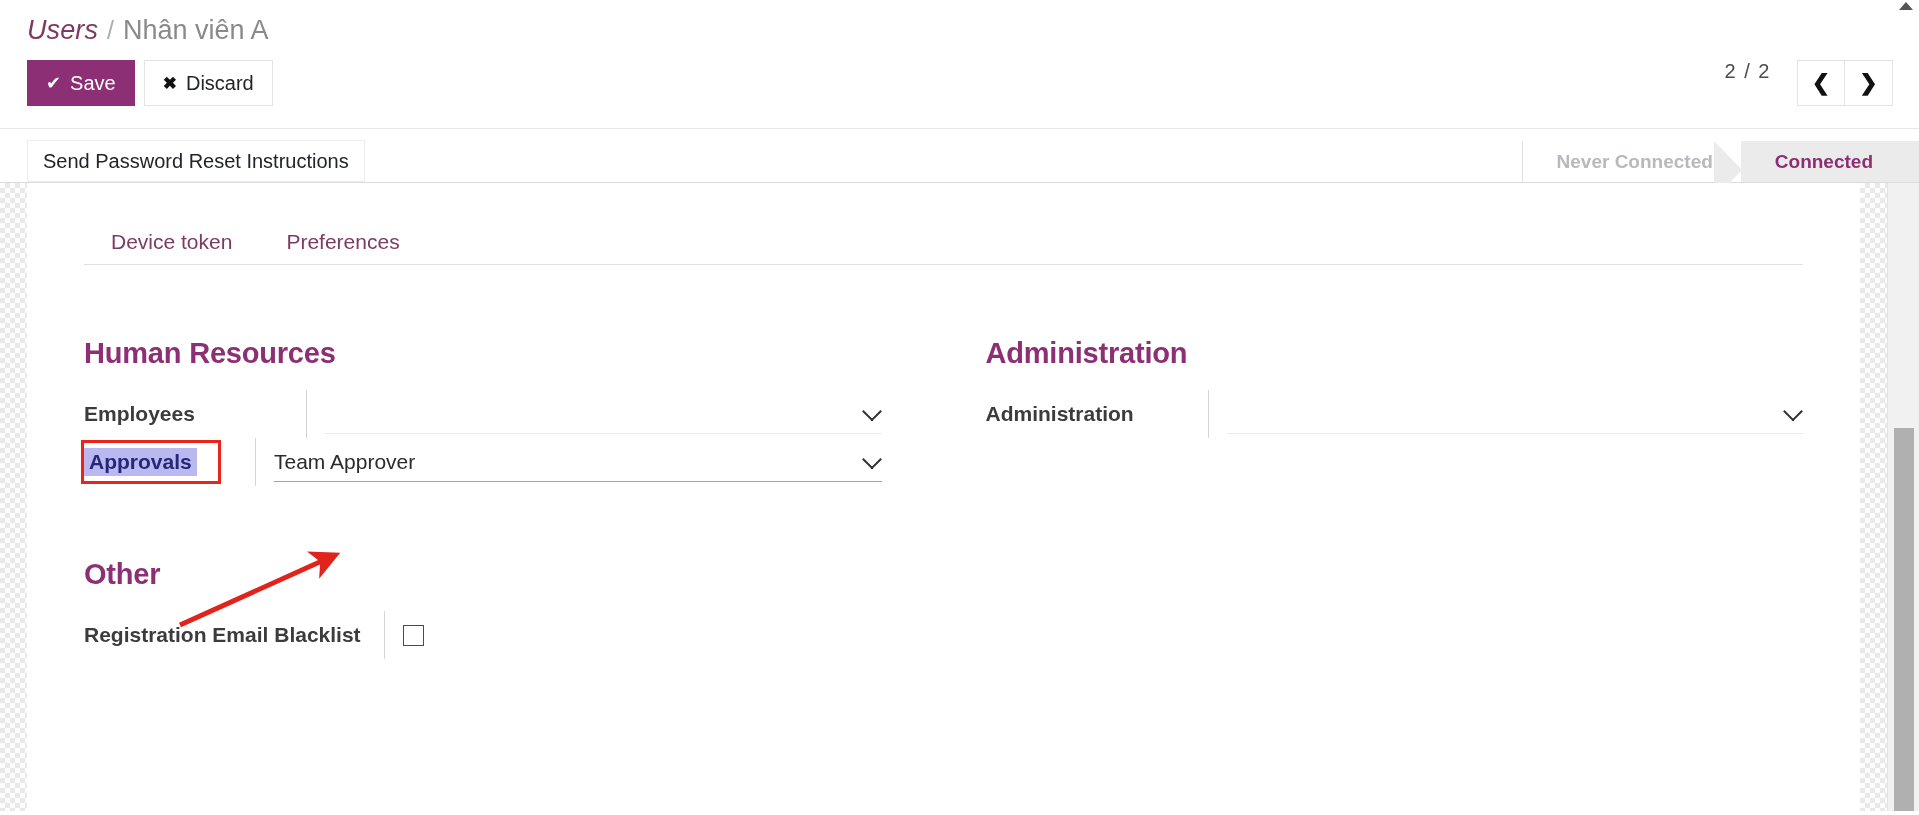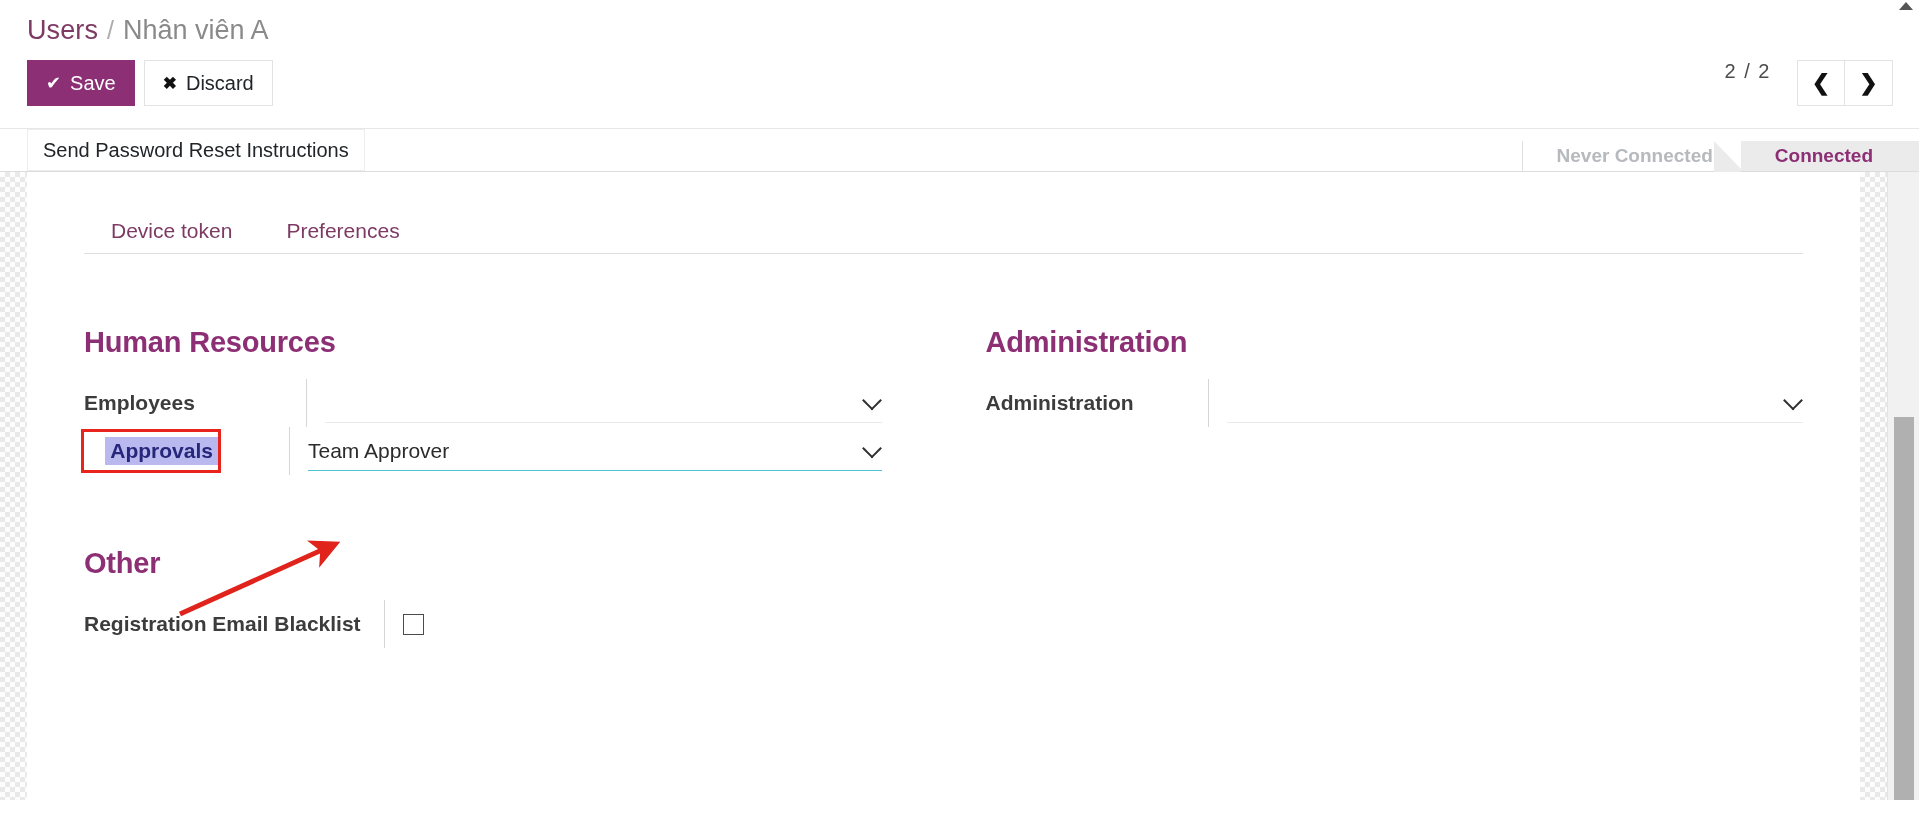--- a/index.html
+++ b/index.html
@@ -16,20 +16,21 @@
   .breadcrumb-row {
     height: 60px;
     display: flex;
     align-items: center;
     padding-left: 27px;
   }
   .bc-link {
     font-size: 27px;
     color: #7d3a63;
     letter-spacing: .1px;
+    font-style: italic;
   }
   .bc-sep {
     font-size: 25px;
     color: #adadad;
     margin: 0 9px;
   }
   .bc-current {
     font-size: 27px;
     color: #8a8a8a;
   }
@@ -95,21 +96,21 @@
     display: flex; align-items: center; justify-content: center;
     cursor: pointer;
     font-size: 22px;
     color: #111;
     font-weight: bold;
   }
   .pager-btn + .pager-btn { border-left: none; }
 
   
   .status-row {
-    height: 44px;
+    height: 55px;
     border-top: 1px solid #e7e7e7;
     border-bottom: 1px solid #dcdcdc;
     display: flex;
     align-items: flex-end;
     padding-left: 27px;
     position: relative;
     background: #fff;
   }
   .btn-pw {
     height: 42px;
@@ -252,22 +253,21 @@
     flex: 0 0 222px;
     display: flex;
     align-items: center;
   }
   .label-cell.hl {
     outline: 3px solid #e8241c;
     outline-offset: 0;
     width: 134px;
     flex: 0 0 134px;
     height: 38px;
-    margin-right: 71px;
-    justify-content: flex-end;
+    margin-right: 37px;
   }
   .field-sep {
     width: 1px;
     align-self: stretch;
     background: #d5d5d5;
     margin-right: 18px;
     min-height: 44px;
   }
   .field-ctl { flex: 1; }
 

